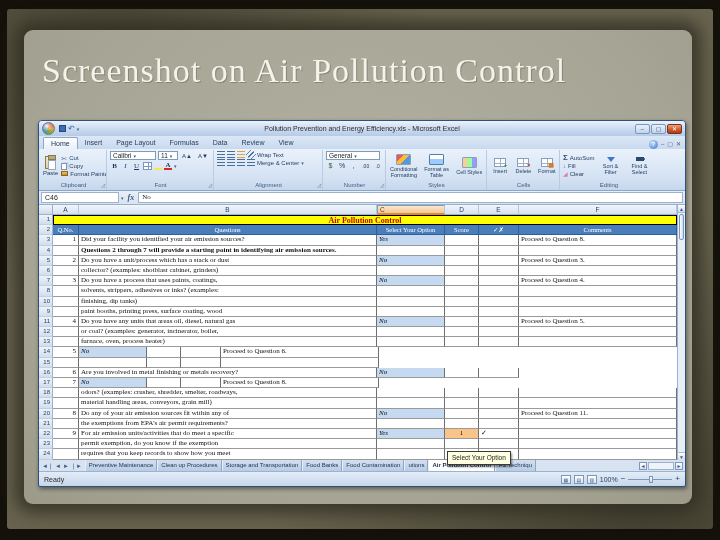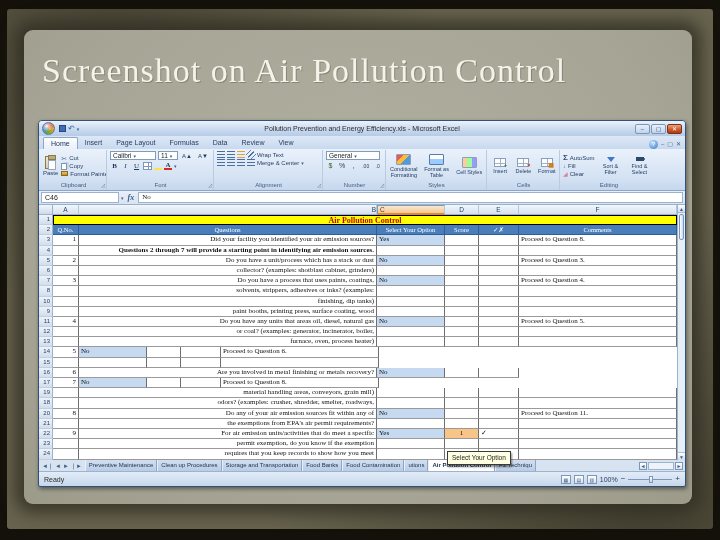--- a/index.html
+++ b/index.html
@@ -114,31 +114,31 @@
 .fval{flex:1;height:11px;background:#fff;border:1px solid #9cb1cc;font-size:7px;padding:0 3px;line-height:9px;
  font-family:"Liberation Serif",serif;color:#222;}
 
 
 .sheet{position:relative;height:255px;background:#fff;overflow:hidden;}
 .chead{display:flex;height:10px;}
 .corner{width:14px;height:10px;background:linear-gradient(#f2f6fb,#cfdae9);border-right:1px solid #9db2cc;border-bottom:1px solid #9db2cc;}
 .ch{height:10px;font-size:6.5px;color:#23466b;text-align:center;line-height:9px;
  background:linear-gradient(#f2f6fb,#d7e1ef);border-right:1px solid #b7c7da;border-bottom:1px solid #9db2cc;}
 .ch.sel{background:linear-gradient(#fbe7cd,#f3c795);border-bottom:2px solid #e08b2d;line-height:8px;color:#5a3a10;}
-.wA{width:26px;}.wB{width:298px;text-align:right;}.wC{width:68px;}.wD{width:34px;}.wE{width:40px;}.wF{width:158px;}
+.wA{width:26px;}.wB{width:298px;}.wC{width:68px;}.wD{width:34px;}.wE{width:40px;}.wF{width:158px;}
 .grid{position:absolute;left:0;top:10px;width:638px;bottom:0;}
 .grow{display:flex;height:10.2px;}
 .rncell{width:14px;background:linear-gradient(#eef3fa,#d3deec);border-right:1px solid #9db2cc;
  border-bottom:1px solid #c3cfdf;font-size:6px;color:#23466b;text-align:right;padding-right:2px;line-height:9px;}
 .dcell{border-right:1px solid #6f6f6f;border-bottom:1px solid #9a9a9a;
  font-family:"Liberation Serif",serif;font-size:7px;line-height:9px;padding:0 2px;
  white-space:nowrap;overflow:hidden;color:#111;}
 .dcell.qno{text-align:right;}
 .dcell.bold{font-weight:700;}
-.dcell.opt{background:var(--optblue,#c5d9f1);}
+.dcell.opt{background:var(--optblue,#c5d9f1);font-style:italic;}
 .dcell.scoref{background:var(--scoreorange,#f9c488);text-align:center;}
 .banner .bannercell{width:624px;background:var(--yellow,#ffff00);color:var(--red,#c00000);
  font-family:"Liberation Serif",serif;font-weight:700;font-size:8px;text-align:center;
  border:1px solid #000;line-height:9px;}
 .thead .dcell{background:var(--headerblue,#4a7ebb);color:#fff;font-size:6.5px;text-align:center;
  border-right:1px solid #2f5e96;border-bottom:1px solid #2f5e96;}
 .vscroll{position:absolute;right:0;top:0;bottom:0;width:8px;background:#e6eef7;border-left:1px solid #9db2cc;font-size:5px;color:#3f5d80;text-align:center;}
 .sa{height:8px;line-height:8px;background:linear-gradient(#fdfefe,#cfdcef);border-bottom:1px solid #a9bdd6;}
 .sa.dn{position:absolute;bottom:0;left:0;right:0;border-top:1px solid #a9bdd6;border-bottom:none;}
 .thumb{position:absolute;top:9px;left:1px;right:1px;height:26px;background:linear-gradient(90deg,#fdfefe,#c7d9ef);
@@ -531,32 +531,32 @@
           </div>
           <div class="grow">
             <div class="rncell">17</div>
             <div class="dcell wA qno">7</div>
             <div class="dcell wC opt">No</div>
             <div class="dcell wD"></div>
             <div class="dcell wE"></div>
             <div class="dcell wF">Proceed to Question 8.</div>
           </div>
           <div class="grow">
+            <div class="rncell">18</div>
+            <div class="dcell wA qno"></div>
+            <div class="dcell wB">odors? (examples: crusher, shredder, smelter, roadways,</div>
+            <div class="dcell wC"></div>
+            <div class="dcell wD"></div>
+            <div class="dcell wE"></div>
+            <div class="dcell wF"></div>
+          </div>
+          <div class="grow">
             <div class="rncell">19</div>
             <div class="dcell wA qno"></div>
             <div class="dcell wB">material handling areas, conveyors, grain mill)</div>
-            <div class="dcell wC"></div>
-            <div class="dcell wD"></div>
-            <div class="dcell wE"></div>
-            <div class="dcell wF"></div>
-          </div>
-          <div class="grow">
-            <div class="rncell">18</div>
-            <div class="dcell wA qno"></div>
-            <div class="dcell wB">odors? (examples: crusher, shredder, smelter, roadways,</div>
             <div class="dcell wC"></div>
             <div class="dcell wD"></div>
             <div class="dcell wE"></div>
             <div class="dcell wF"></div>
           </div>
           <div class="grow">
             <div class="rncell">20</div>
             <div class="dcell wA qno">8</div>
             <div class="dcell wB">Do any of your air emission sources fit within any of</div>
             <div class="dcell wC opt">No</div>

